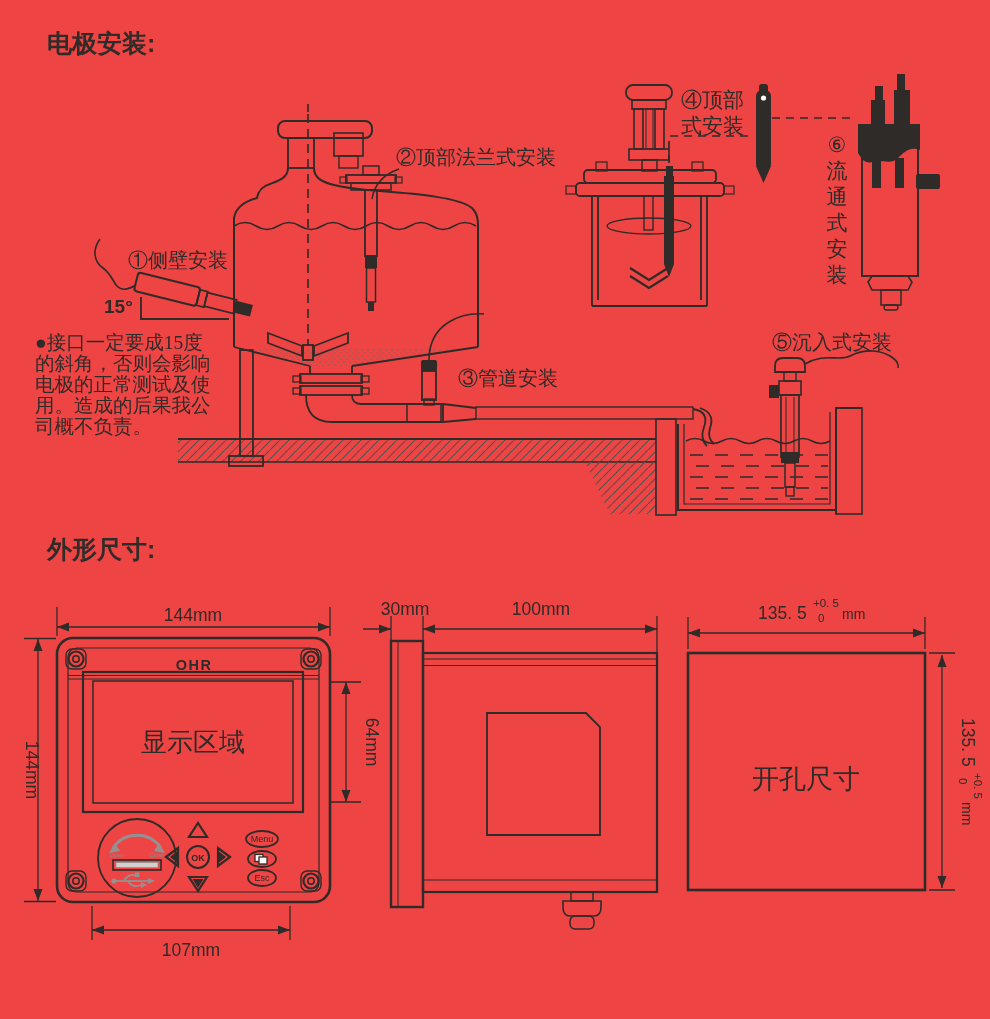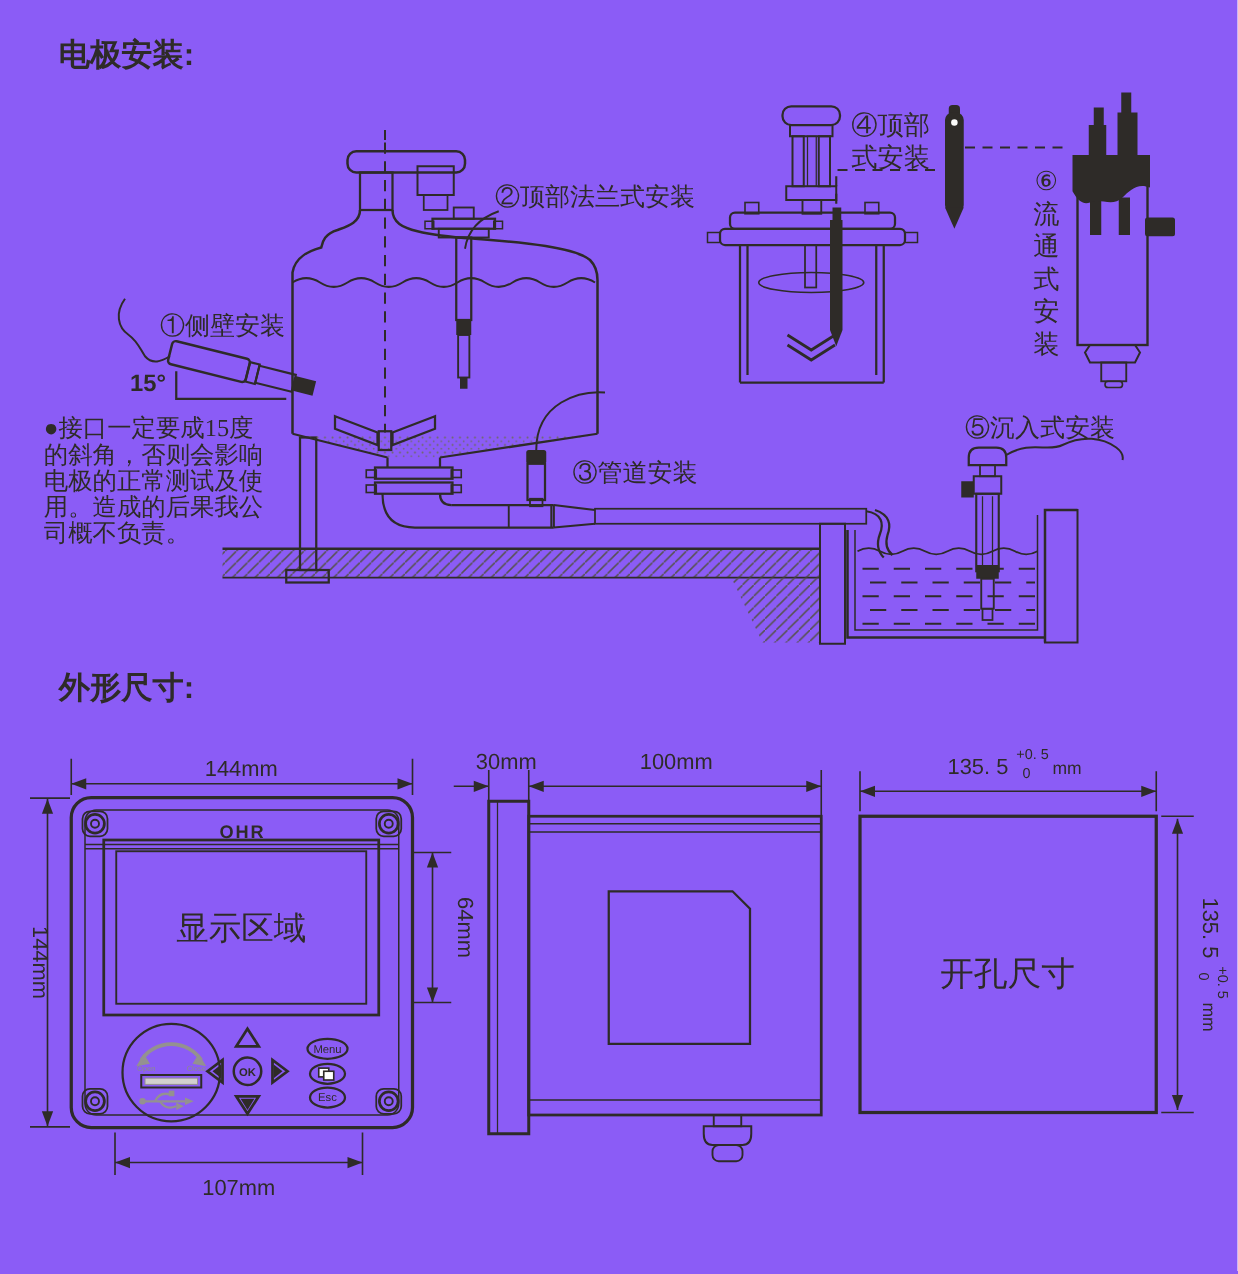--- a/index.html
+++ b/index.html
@@ -1,16 +1,16 @@
 <!DOCTYPE html>
 <html><head>
 <meta charset="utf-8">
 <style>
   html,body{margin:0;padding:0;background:#fbfbfa;}
-  .page{position:relative;width:990px;height:1019px;background:#8b5cf6;overflow:hidden;}
+  .page{position:relative;width:990px;height:1019px;background:#ef4444;overflow:hidden;}
   svg{display:block;}
   text{fill:#2e2b28;}
   .t-title{font-family:"Liberation Sans","DejaVu Sans",sans-serif;font-weight:700;font-size:25px;}
   .t-label{font-family:"Liberation Serif","DejaVu Serif",serif;font-size:20px;}
   .t-label-lg{font-family:"Liberation Serif","DejaVu Serif",serif;font-size:21px;}
   .t-warn{font-family:"Liberation Serif","DejaVu Serif",serif;font-size:19.5px;}
   .t-angle{font-family:"Liberation Sans","DejaVu Sans",sans-serif;font-weight:700;font-size:19px;}
   .t-dim{font-family:"Liberation Sans","DejaVu Sans",sans-serif;font-size:17.5px;}
   .t-dim-sm{font-family:"Liberation Sans","DejaVu Sans",sans-serif;font-size:11.5px;}
   .t-dim-mm{font-family:"Liberation Sans","DejaVu Sans",sans-serif;font-size:14px;}

